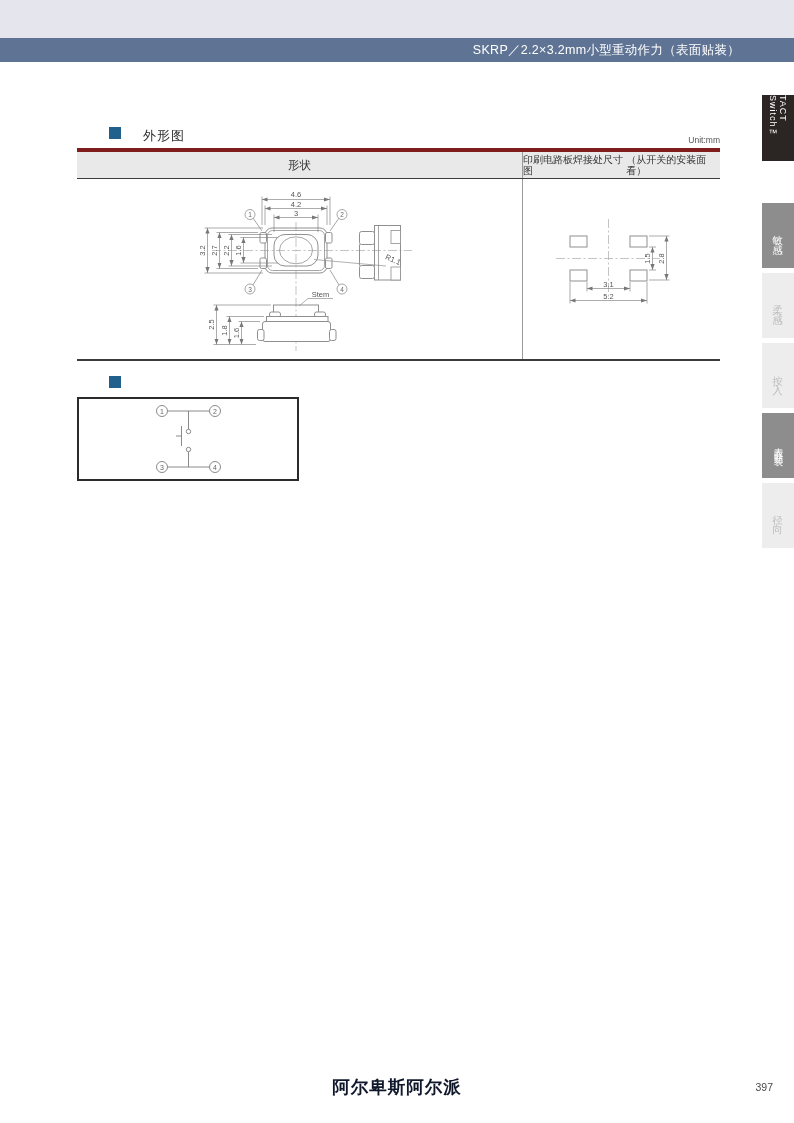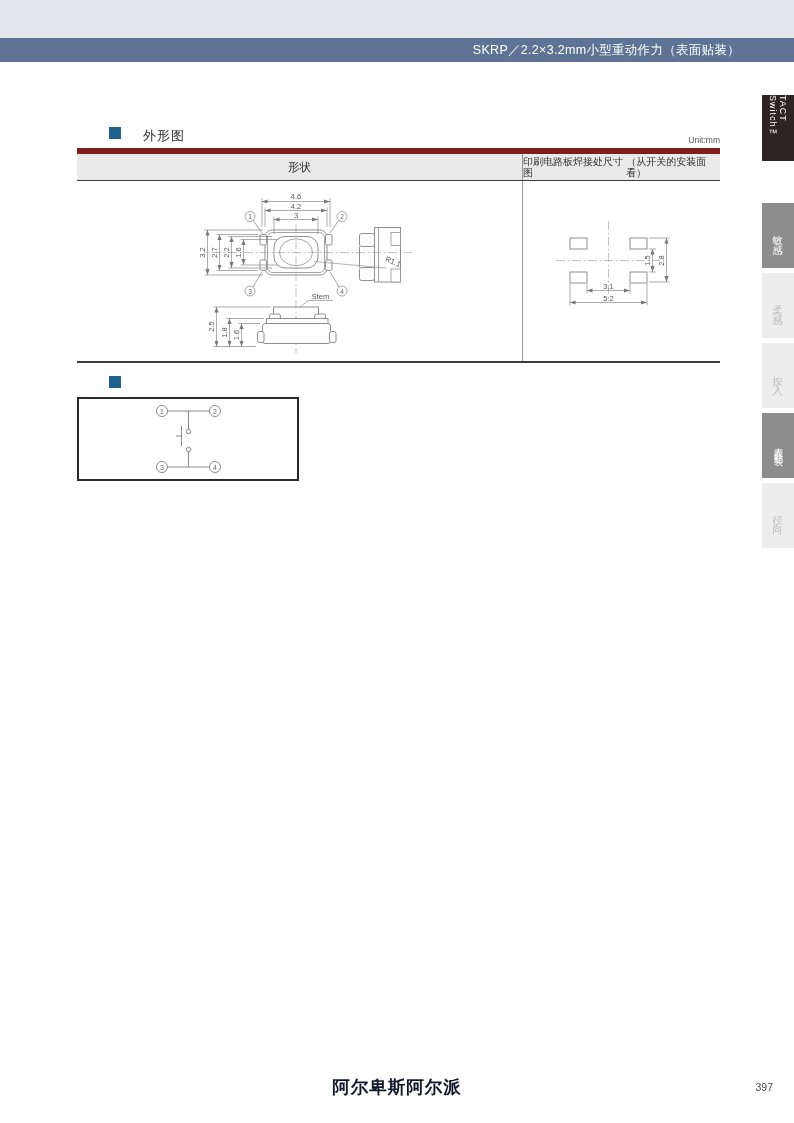--- a/index.html
+++ b/index.html
@@ -16,21 +16,21 @@
   .tab-dark{background:#2b2524;color:#fff;font-size:9px;letter-spacing:1px;}
   .tab-on{background:#8d8d8d;color:#fff;font-size:10.5px;letter-spacing:9px;}
   .tab-on.small{font-size:9.5px;letter-spacing:3px;}
   .tab-off{background:#ededed;color:#bcbcbc;font-size:10.5px;letter-spacing:9px;}
   
   .sec-head{position:absolute;left:77px;height:14px;display:flex;gap:22px;margin-left:32px;}
   .sec-square{width:12px;height:12px;background:#215f8c;flex:0 0 auto;}
   .sec-title{font-size:13px;color:#2e2e2e;letter-spacing:1px;}
   .unit-label{position:absolute;top:135px;left:77px;width:643px;text-align:right;font-size:8.5px;color:#555;}
   
-  .otable{position:absolute;left:77px;top:148px;width:643px;border-top:6px solid #7f1d1d;border-bottom:2px solid #3c3c3c;box-sizing:border-box;}
+  .otable{position:absolute;left:77px;top:148px;width:643px;border-top:4px solid #7f1d1d;border-bottom:2px solid #3c3c3c;box-sizing:border-box;}
   .otable .hrow{display:flex;height:26px;background:#e9e9e9;border-bottom:1px solid #3c3c3c;}
   .otable .hc1{width:445px;display:flex;align-items:center;justify-content:center;font-size:11.5px;color:#333;}
   .otable .hc2{flex:1;display:flex;flex-direction:row;align-items:center;justify-content:flex-start;
                font-size:10px;line-height:11.5px;color:#333;}
   .otable .brow{position:relative;height:180px;background:#fff;}
   .otable .vdivider{position:absolute;left:445px;top:0;bottom:0;width:1px;background:#9a9a9a;}
   .otable .hrow .hdiv{width:1px;background:#9a9a9a;height:100%;}
   .draw-svg{position:absolute;left:0;top:0;}
   
   .circuit-box{position:absolute;left:77px;top:397px;width:222px;height:84px;border:2px solid #2b2b2b;box-sizing:border-box;background:#fff;}

